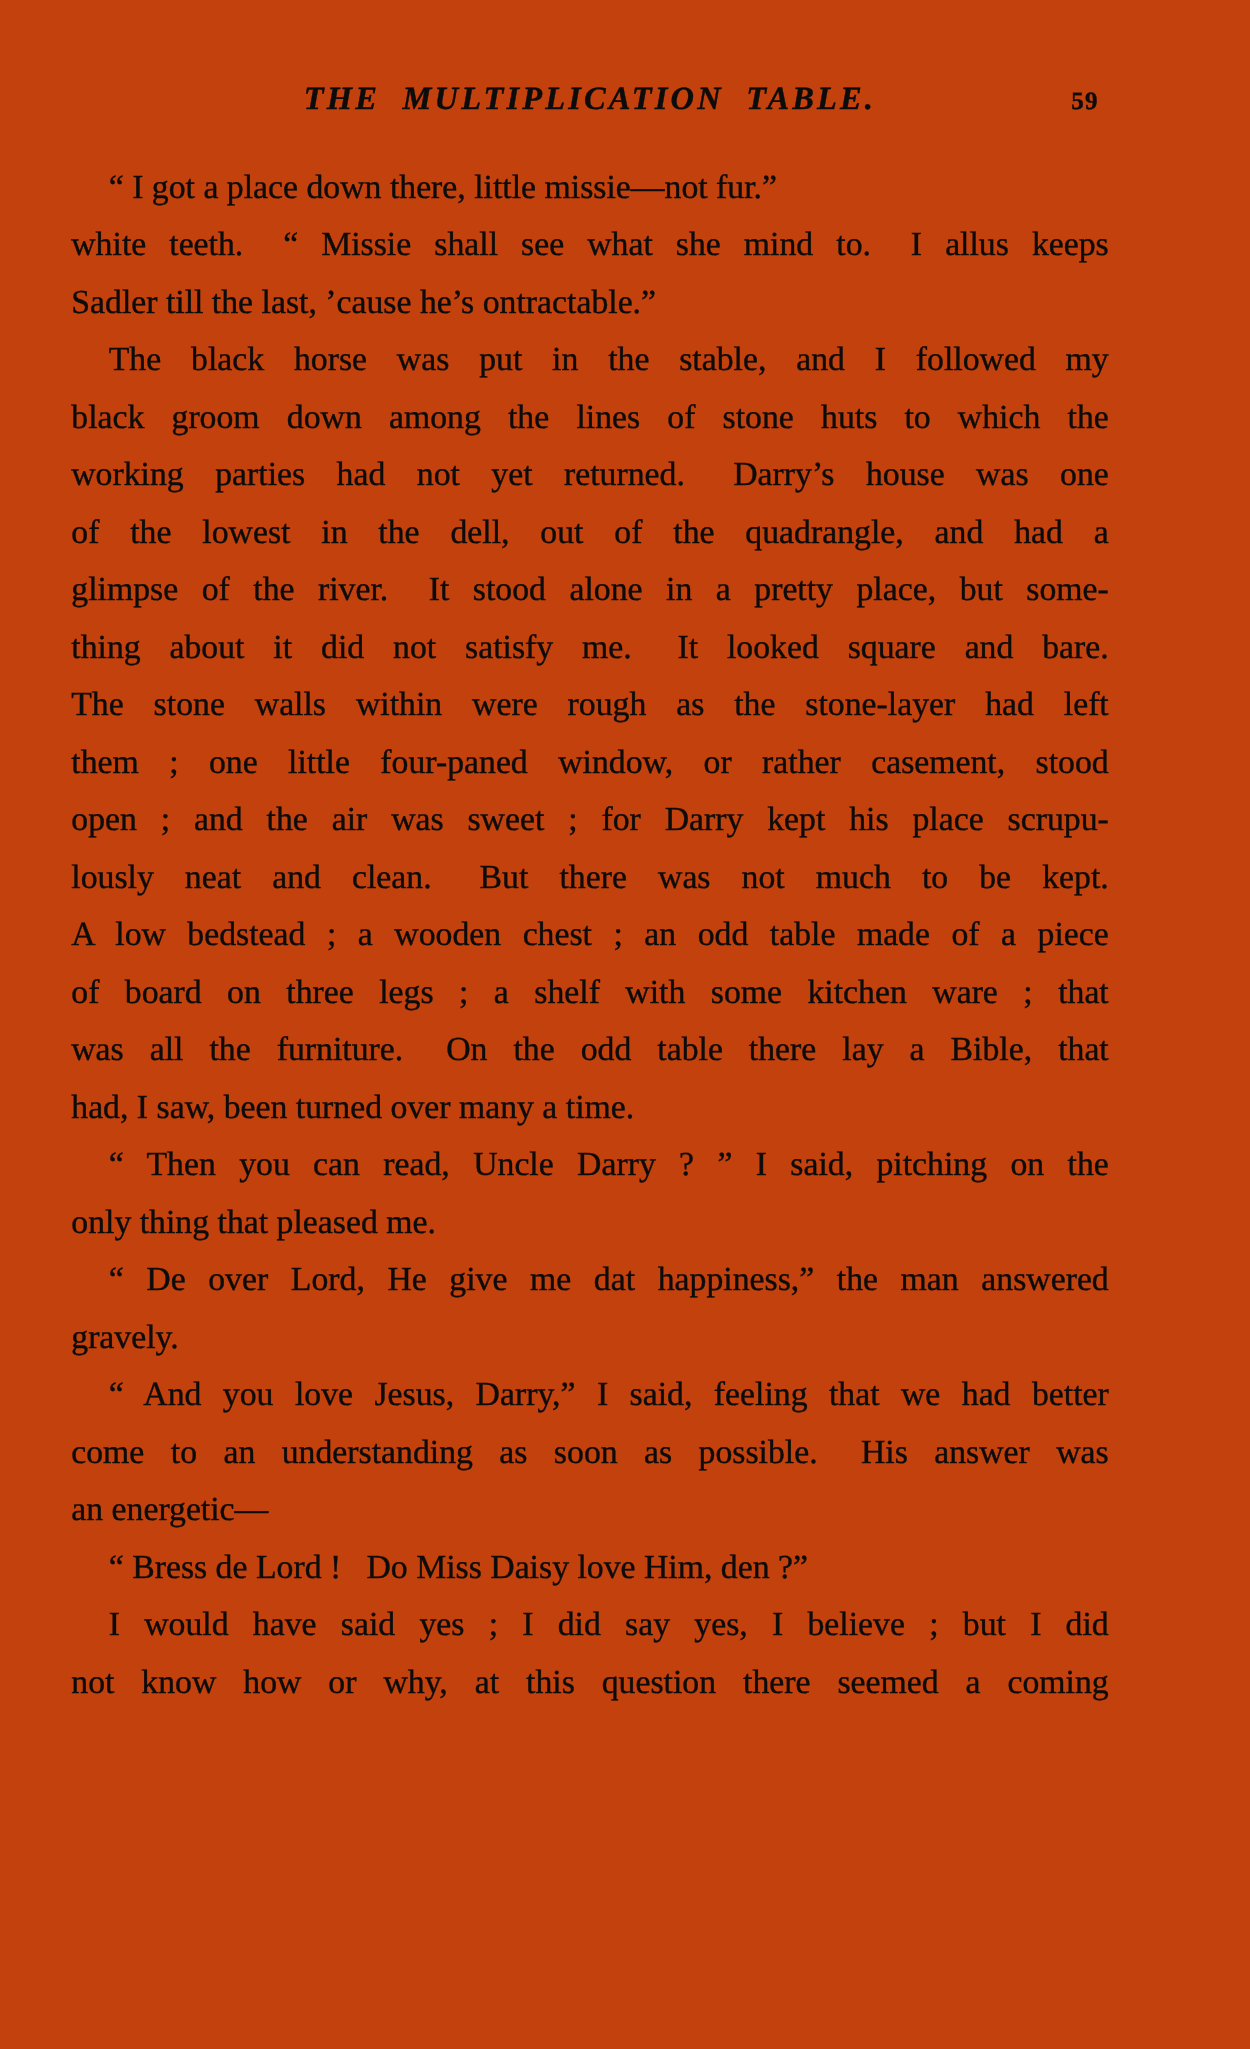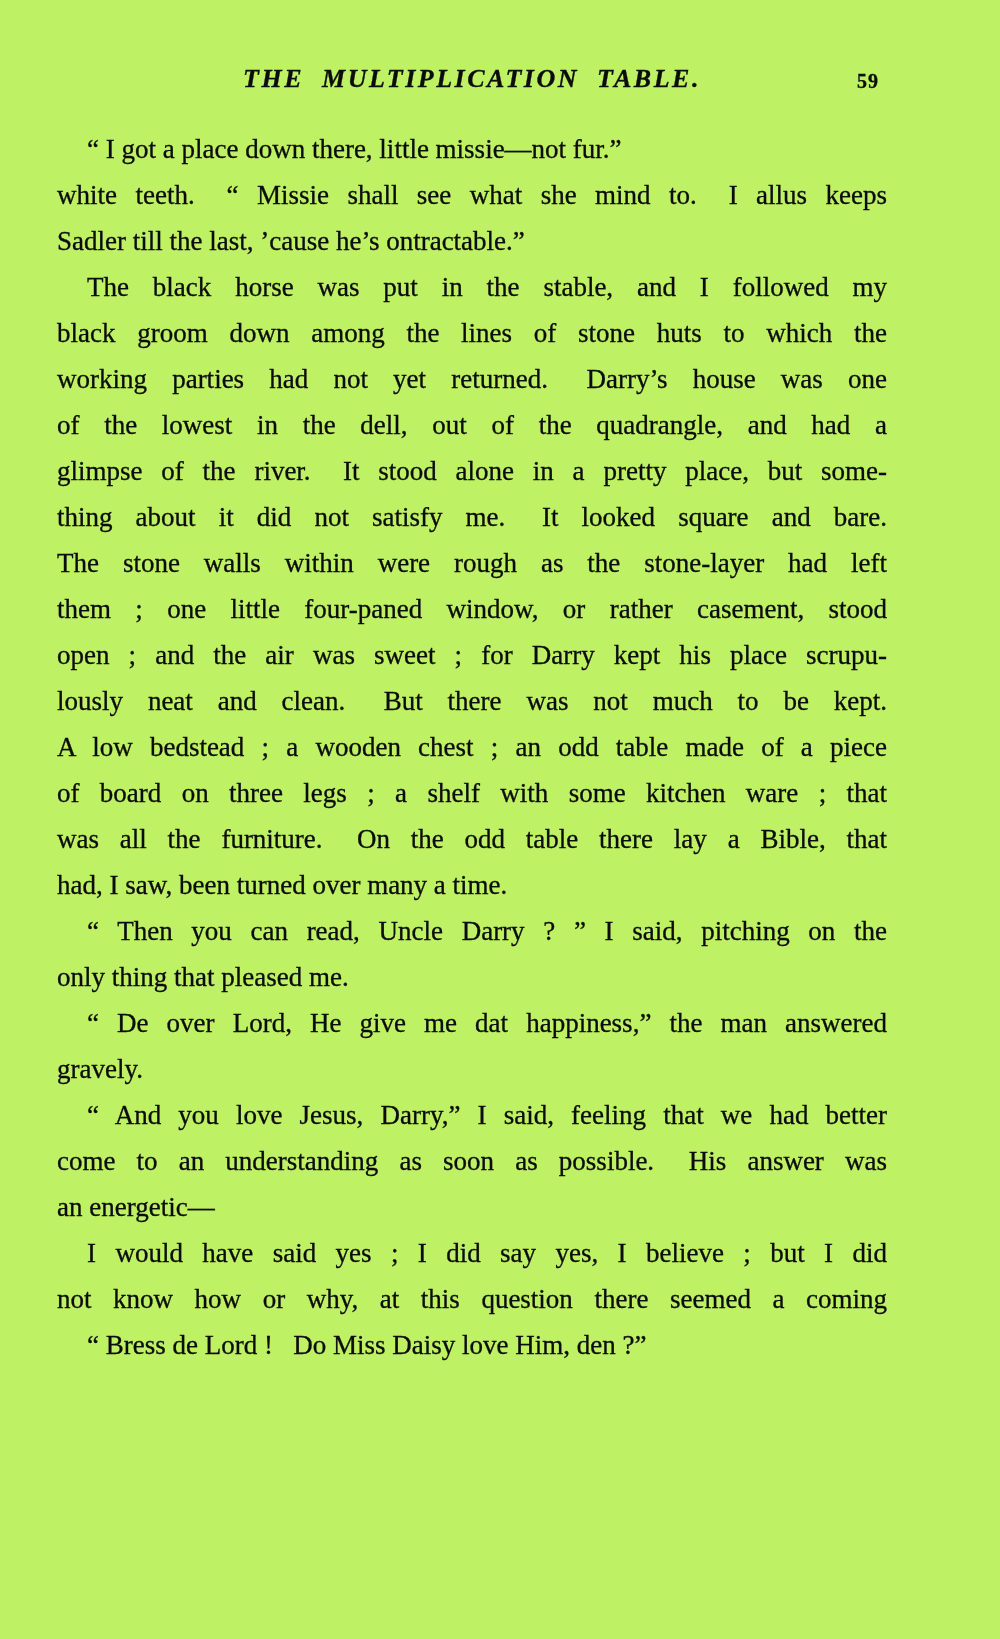--- a/index.html
+++ b/index.html
@@ -2,21 +2,21 @@
 <html><head>
 <meta charset="utf-8">
 <style>
   * { box-sizing: border-box; }
   html, body { margin: 0; padding: 0; background: #ffffff; }
 
   .page {
     position: relative;
     width: 1000px;
     height: 1639px;
-    background: #bef264;
+    background: #c2410c;
     color: #0c0c0c;
     font-family: "Liberation Serif", "DejaVu Serif", serif;
     -webkit-text-stroke: 0.3px currentColor;
     overflow: hidden;
   }
 
   .running-head {
     position: absolute;
     top: 64px;
     left: 57px;
@@ -110,22 +110,22 @@
       <div class="line last">gravely.</div>
     </div>
 
     <div class="para">
       <div class="line indent">“ And you love Jesus, Darry,” I said, feeling that we had better</div>
       <div class="line">come to an understanding as soon as possible.  His answer was</div>
       <div class="line last">an energetic—</div>
     </div>
 
     <div class="para">
-      <div class="line indent">I would have said yes ; I did say yes, I believe ; but I did</div>
-      <div class="line">not know how or why, at this question there seemed a coming</div>
+      <div class="line indent last">“ Bress de Lord !  Do Miss Daisy love Him, den ?”</div>
     </div>
 
     <div class="para">
-      <div class="line indent last">“ Bress de Lord !  Do Miss Daisy love Him, den ?”</div>
+      <div class="line indent">I would have said yes ; I did say yes, I believe ; but I did</div>
+      <div class="line">not know how or why, at this question there seemed a coming</div>
     </div>
 
   </main>
 </div>
 
 </body></html>

